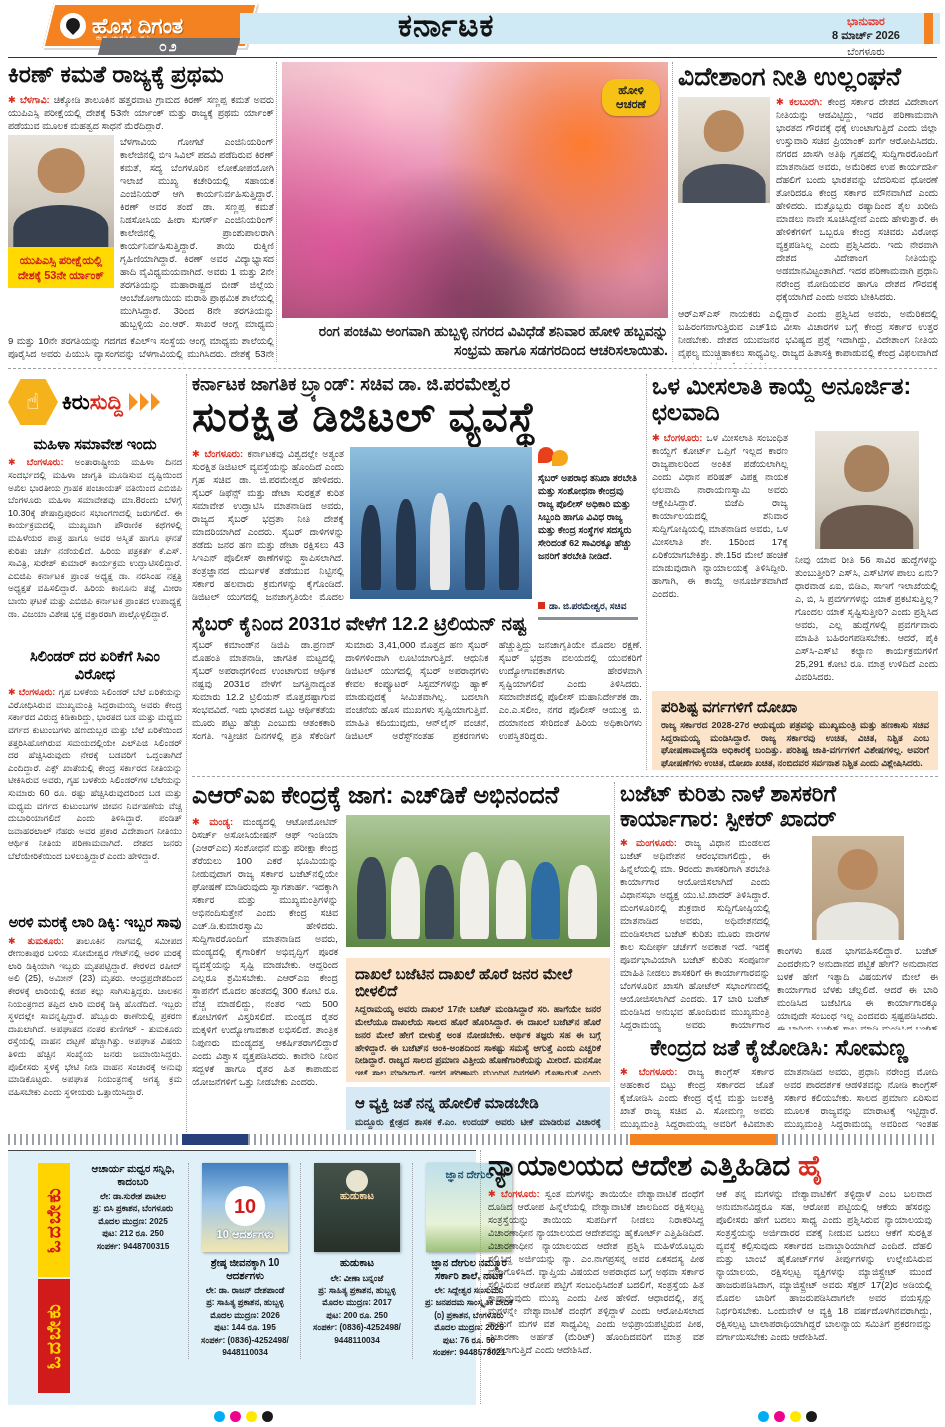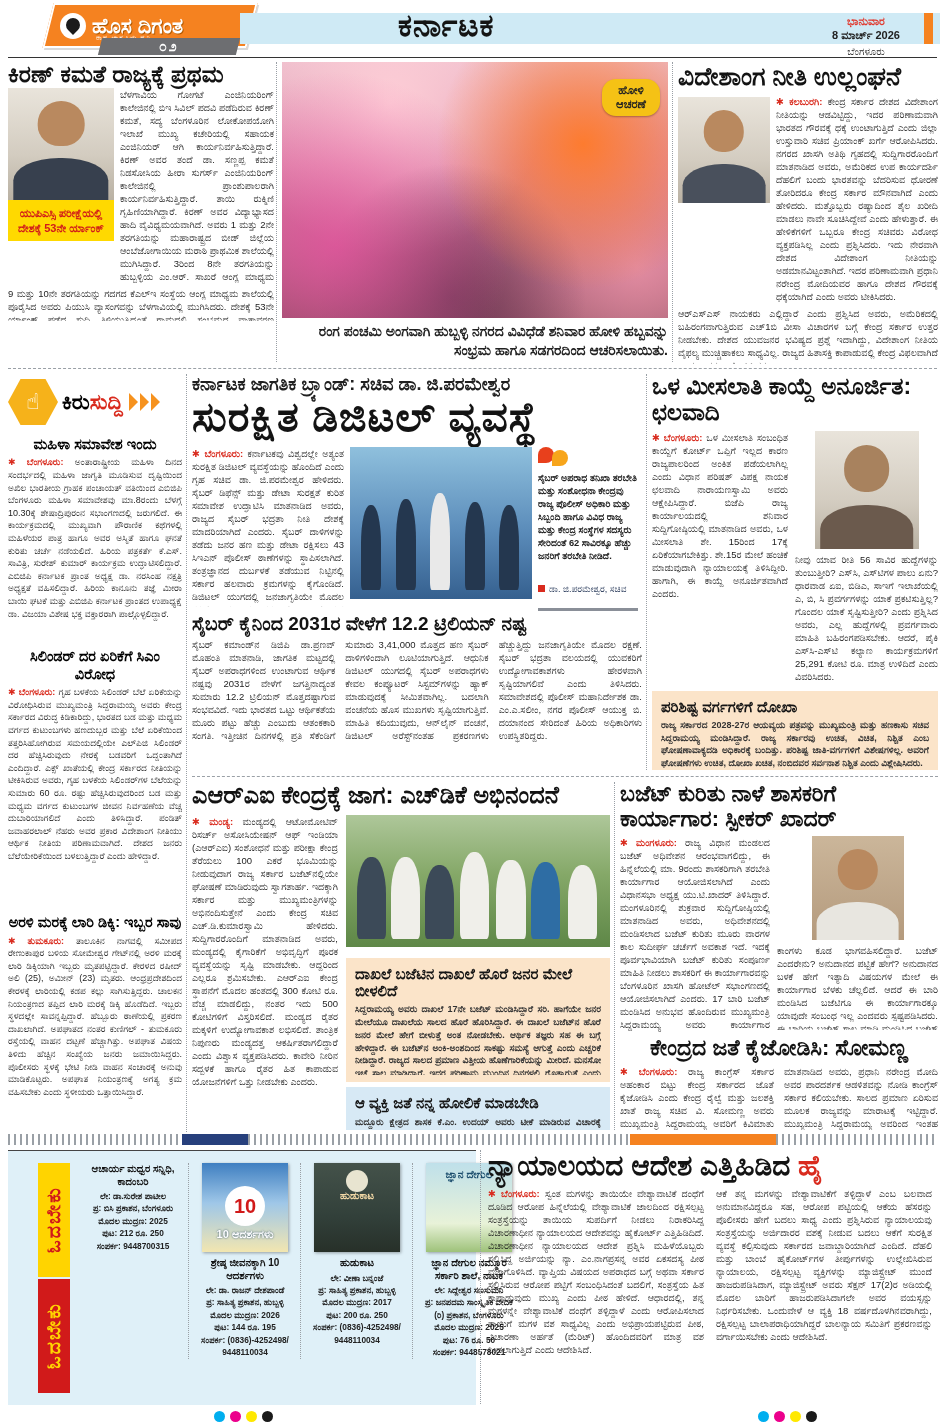--- a/index.html
+++ b/index.html
@@ -64,21 +64,21 @@
   .bluebox{background:#d7e9f5;padding:7px 9px;}
   .boxhead{font-weight:900;font-size:15px;color:#141414;margin:0 0 4px 0;line-height:1.15;}
   .boxbody{font-size:9px;line-height:1.42;text-align:justify;color:#333;font-weight:600;overflow:hidden;}
   
   #quote-col{width:100px;flex:0 0 auto;}
   .qicon{position:relative;width:34px;height:22px;margin-bottom:3px;}
   .qicon i{position:absolute;width:16px;height:16px;border-radius:50% 50% 50% 0;display:block;}
   .qicon i.a{left:0;top:0;background:#e8401c;}
   .qicon i.b{left:14px;top:3px;background:#f7a51b;}
   .qtext{font-size:9.3px;font-weight:700;line-height:1.4;color:#222;text-align:left;}
-  .qattr{font-size:9px;font-weight:400;color:#15284b;margin-top:4px;border-bottom:3px solid #8a8f98;padding-bottom:13px;}
+  .qattr{font-size:9px;font-weight:700;color:#15284b;margin-top:21px;border-bottom:3px solid #8a8f98;padding-bottom:5px;}
   .qattr:before{content:"";display:inline-block;width:7px;height:7px;background:#d92b1e;margin-right:4px;}
   
   #ks-head{display:flex;align-items:center;gap:4px;height:56px;}
   .hex{width:50px;height:46px;background:#f6b21a;clip-path:polygon(25% 0,75% 0,100% 50%,75% 100%,25% 100%,0 50%);
      display:flex;align-items:center;justify-content:center;color:#fff;font-size:22px;flex:0 0 auto;}
   .ks-title{font-size:21px;font-weight:900;text-align:right;}
   .ks-title .red{color:#d92b1e;}
   .chev{display:flex;gap:2px;margin-left:2px;}
   .chev i{display:block;width:0;height:0;border-top:9px solid transparent;border-bottom:9px solid transparent;
      border-left:9px solid #f6921e;}
@@ -139,20 +139,24 @@
   <div class="abs" id="date-block">
     <div class="day">ಭಾನುವಾರ</div>
     <div class="date">8 ಮಾರ್ಚ್ 2026</div>
   </div>
   <div class="abs" id="city">ಬೆಂಗಳೂರು</div>
   <div class="abs" id="hdr-orange-bar"></div>
   <div class="abs" id="hdr-rule"></div>
 
   <div class="abs" style="left:8px;top:62px;width:266px;height:302px;overflow:hidden;">
     <div class="hl" style="font-size:23px;">ಕಿರಣ್ ಕಮತೆ ರಾಜ್ಯಕ್ಕೆ ಪ್ರಥಮ</div>
+    <p class="body" style="margin:5px 0 3px;">
+      <span class="dateline">✱ ಬೆಳಗಾವಿ:</span>
+      <span>ಚಿಕ್ಕೋಡಿ ತಾಲೂಕಿನ ಹತ್ತರವಾಟ ಗ್ರಾಮದ ಕಿರಣ್ ಸಣ್ಣಪ್ಪ ಕಮತೆ ಅವರು ಯುಪಿಎಸ್ಸಿ ಪರೀಕ್ಷೆಯಲ್ಲಿ ದೇಶಕ್ಕೆ 53ನೇ ರ್ಯಾಂಕ್ ಮತ್ತು ರಾಜ್ಯಕ್ಕೆ ಪ್ರಥಮ ರ್ಯಾಂಕ್ ಪಡೆಯುವ ಮೂಲಕ ಮಹತ್ವದ ಸಾಧನೆ ಮೆರೆದಿದ್ದಾರೆ.</span>
+    </p>
     <div style="display:flex;gap:6px;">
       <div style="width:106px;flex:0 0 auto;">
         <div class="portrait photo" style="width:106px;height:112px;">
           <div class="p-head"></div>
             <div class="p-body"></div>
         </div>
         <div class="caption-yellow">ಯುಪಿಎಸ್ಸಿ ಪರೀಕ್ಷೆಯಲ್ಲಿ ದೇಶಕ್ಕೆ 53ನೇ ರ್ಯಾಂಕ್</div>
       </div>
       <div class="body" style="flex:1;height:196px;">ಬೆಳಗಾವಿಯ ಗೋಗಟೆ ಎಂಜಿನಿಯರಿಂಗ್ ಕಾಲೇಜಿನಲ್ಲಿ ಬಿಇ ಸಿವಿಲ್ ಪದವಿ ಪಡೆದಿರುವ ಕಿರಣ್ ಕಮತೆ, ಸದ್ಯ ಬೆಂಗಳೂರಿನ ಲೋಕೋಪಯೋಗಿ ಇಲಾಖೆ ಮುಖ್ಯ ಕಚೇರಿಯಲ್ಲಿ ಸಹಾಯಕ ಎಂಜಿನಿಯರ್ ಆಗಿ ಕಾರ್ಯನಿರ್ವಹಿಸುತ್ತಿದ್ದಾರೆ. ಕಿರಣ್ ಅವರ ತಂದೆ ಡಾ. ಸಣ್ಣಪ್ಪ ಕಮತೆ ನಿಡಸೋಸಿಯ ಹೀರಾ ಸುಗರ್ಸ್ ಎಂಜಿನಿಯರಿಂಗ್ ಕಾಲೇಜಿನಲ್ಲಿ ಪ್ರಾಂಶುಪಾಲರಾಗಿ ಕಾರ್ಯನಿರ್ವಹಿಸುತ್ತಿದ್ದಾರೆ. ತಾಯಿ ರುಕ್ಮಿಣಿ ಗೃಹಿಣಿಯಾಗಿದ್ದಾರೆ. ಕಿರಣ್ ಅವರ ವಿದ್ಯಾಭ್ಯಾಸದ ಹಾದಿ ವೈವಿಧ್ಯಮಯವಾಗಿದೆ. ಅವರು 1 ಮತ್ತು 2ನೇ ತರಗತಿಯನ್ನು ಮಹಾರಾಷ್ಟ್ರದ ಬೀಡ್ ಜಿಲ್ಲೆಯ ಆಂಬೆಜೋಗಾಯಿಯ ಮರಾಠಿ ಪ್ರಾಥಮಿಕ ಶಾಲೆಯಲ್ಲಿ ಮುಗಿಸಿದ್ದಾರೆ. 3ರಿಂದ 8ನೇ ತರಗತಿಯನ್ನು ಹುಬ್ಬಳ್ಳಿಯ ಎಂ.ಆರ್. ಸಾಖರೆ ಆಂಗ್ಲ ಮಾಧ್ಯಮ ಶಾಲೆಯಲ್ಲಿ ಕಲಿತಿದ್ದಾರೆ.</div>
     </div>

